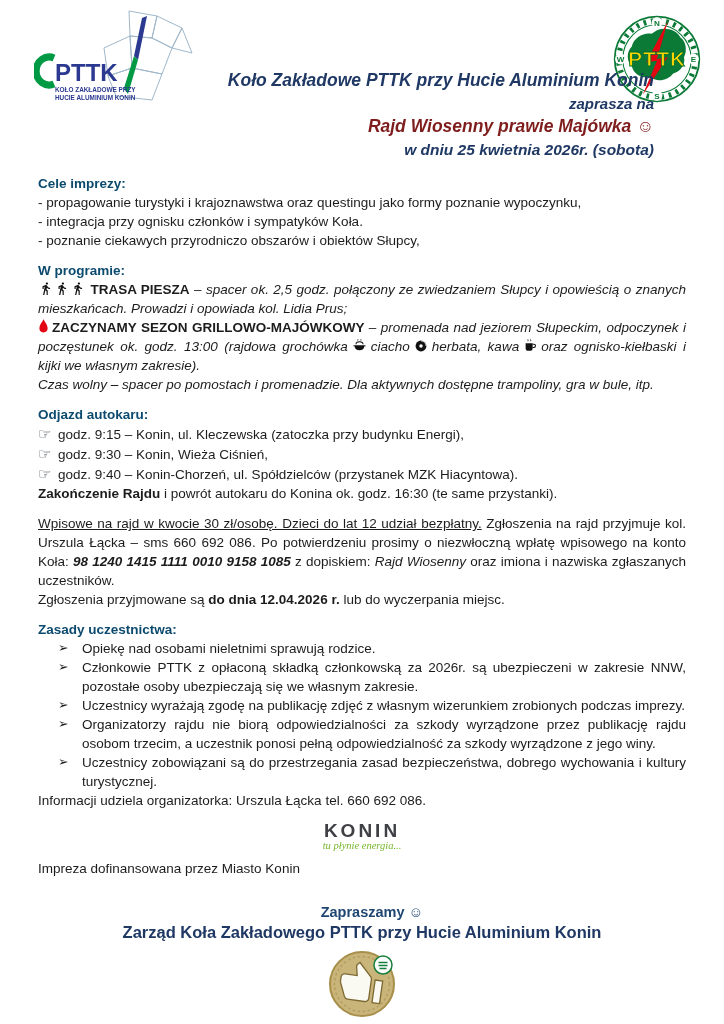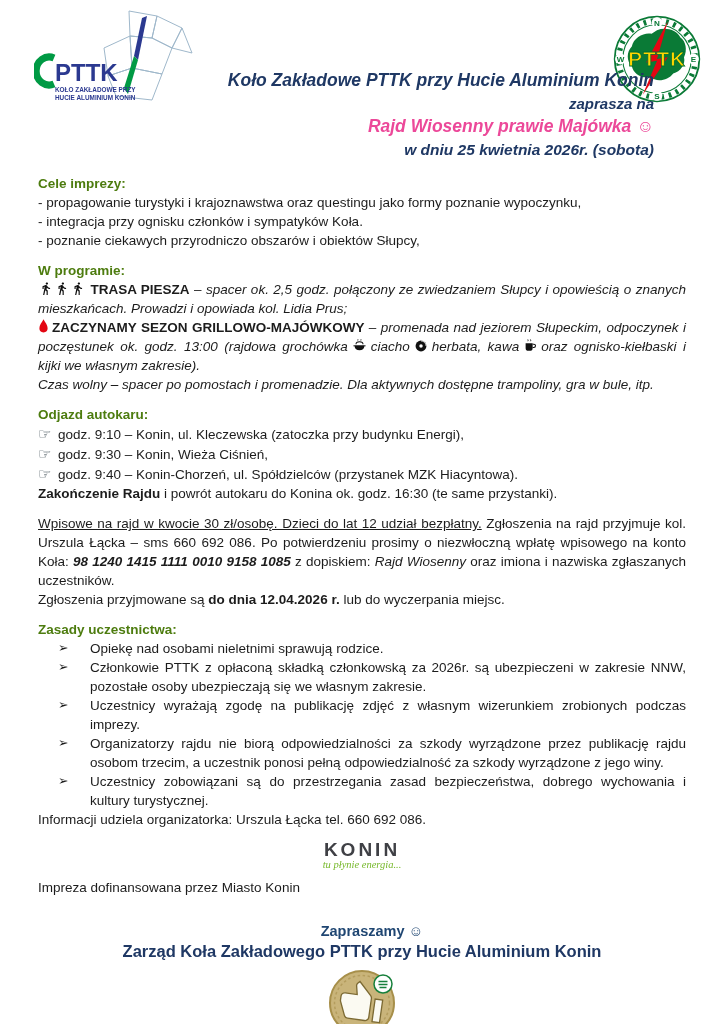--- a/index.html
+++ b/index.html
@@ -7,42 +7,42 @@
   .page{position:relative;width:724px;height:1024px;background:#fff;}
 
   
   .header{position:relative;height:170px;}
   .logo-left{position:absolute;left:34px;top:8px;width:160px;height:100px;}
   .logo-right{position:absolute;right:22px;top:14px;width:90px;height:90px;}
   .title-block{position:absolute;left:160px;right:70px;top:70px;text-align:right;
                font-family:Liberation Sans, sans-serif;font-weight:bold;font-style:italic;}
   .title-l1{font-size:17.5px;color:#1f3864;margin:0 0 4px;}
   .title-l2{font-size:15px;color:#1f3864;margin:0 0 4px;}
-  .title-l3{font-size:17.5px;color:#ec4899;margin:0 0 4px;}
+  .title-l3{font-size:17.5px;color:#7f1d1d;margin:0 0 4px;}
   .title-l4{font-size:15.5px;color:#1f3864;margin:0;}
   .smiley{font-style:normal;}
 
   
   .main{margin:4px 38px 0 38px;font-size:13.5px;line-height:19px;}
   section{margin:0 0 11px 0;}
-  h3{font-size:13.5px;margin:0;font-weight:bold;color:#4d7c0f;}
+  h3{font-size:13.5px;margin:0;font-weight:bold;color:#0c4a6e;}
   p{margin:0;}
   .just{text-align:justify;}
   .b{font-weight:bold;}
   .i{font-style:italic;}
   .bi{font-weight:bold;font-style:italic;}
   .u{text-decoration:underline;}
   .dash-list{margin:0;padding:0;list-style:none;}
   .icon14{display:inline-block;vertical-align:-2px;margin:0 1px;}
   .food-icon{display:inline-block;vertical-align:-2px;margin:0 4px;}
   .flame{display:inline-block;vertical-align:-2px;margin-right:3px;}
   .stop-line .hand{display:inline-block;width:20px;color:#3c4a52;font-size:15px;}
   .zl{display:flex;gap:10px;padding-left:20px;margin:0;}
   .zl .arr{flex:0 0 14px;color:#1c1c1c;font-size:12.5px;line-height:19px;}
-  .zl .zl-text{flex:1;text-align:justify;margin-left:8px;}
+  .zl .zl-text{flex:1;text-align:justify;}
 
   
   .konin-block{width:150px;margin:10px auto 0;text-align:center;}
   .konin-name{font-size:19px;font-weight:600;letter-spacing:3px;color:#3f4045;line-height:20px;}
   .konin-slogan{font-size:10.5px;font-style:italic;color:#76b82a;text-align:center;margin-top:-1px;
                 font-family:"Liberation Serif",serif;}
   .funding{margin:10px 0 0 38px;font-size:13.5px;}
   .closing{margin-top:28px;text-align:center;}
   .closing-l1{font-size:14.5px;font-weight:bold;color:#1f4672;margin-left:20px;}
   .closing-l2{font-size:16.5px;font-weight:bold;color:#1f3864;font-family:Liberation Sans, sans-serif;margin-top:3px;}
@@ -146,21 +146,21 @@
             <path fill="#111" d="M3 6h8v5.5A3.2 3.2 0 0 1 7.8 14.6H6.2A3.2 3.2 0 0 1 3 11.5z"></path>
             <path fill="none" stroke="#111" stroke-width="1.2" d="M11 7h1.4a1.9 1.9 0 0 1 0 3.8H11"></path>
             <path fill="none" stroke="#111" stroke-width="1" d="M5.5 3.6q.7-1 0-2M8.5 3.6q.7-1 0-2"></path>
           </svg><span class="i">oraz ognisko-kiełbaski i kijki we własnym zakresie).</span>
       </p>
       <p class="i just">Czas wolny – spacer po pomostach i promenadzie. Dla aktywnych dostępne trampoliny, gra w bule, itp.</p>
     </section>
 
     <section>
       <h3>Odjazd autokaru:</h3>
-      <p class="stop-line"><span class="hand">☞</span><span>godz. 9:10 – Konin, ul. Kleczewska (zatoczka przy budynku Energi),</span></p>
+      <p class="stop-line"><span class="hand">☞</span><span>godz. 9:15 – Konin, ul. Kleczewska (zatoczka przy budynku Energi),</span></p>
       <p class="stop-line"><span class="hand">☞</span><span>godz. 9:30 – Konin, Wieża Ciśnień,</span></p>
       <p class="stop-line"><span class="hand">☞</span><span>godz. 9:40 – Konin-Chorzeń, ul. Spółdzielców (przystanek MZK Hiacyntowa).</span></p>
       <p><span class="b">Zakończenie Rajdu</span><span> i powrót autokaru do Konina ok. godz. 16:30 (te same przystanki).</span></p>
     </section>
 
     <section>
       <p class="just">
         <span class="u">Wpisowe na rajd w kwocie 30 zł/osobę. Dzieci do lat 12 udział bezpłatny.</span><span> Zgłoszenia na rajd przyjmuje kol. Urszula Łącka – sms 660 692 086. Po potwierdzeniu prosimy o niezwłoczną wpłatę wpisowego na konto Koła: </span><span class="bi">98 1240 1415 1111 0010 9158 1085</span><span> z dopiskiem: </span><span class="i">Rajd Wiosenny</span><span> oraz imiona i nazwiska zgłaszanych uczestników.</span>
       </p>
       <p><span>Zgłoszenia przyjmowane są </span><span class="b">do dnia 12.04.2026 r.</span><span> lub do wyczerpania miejsc.</span></p>

